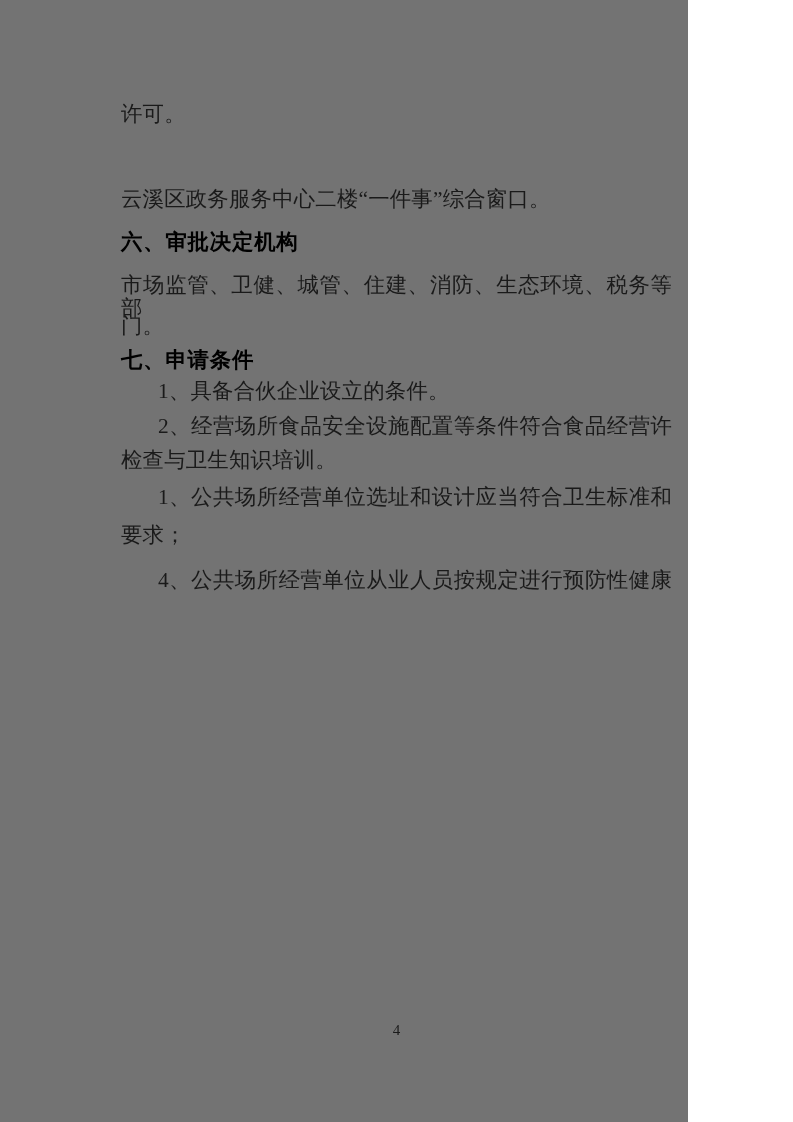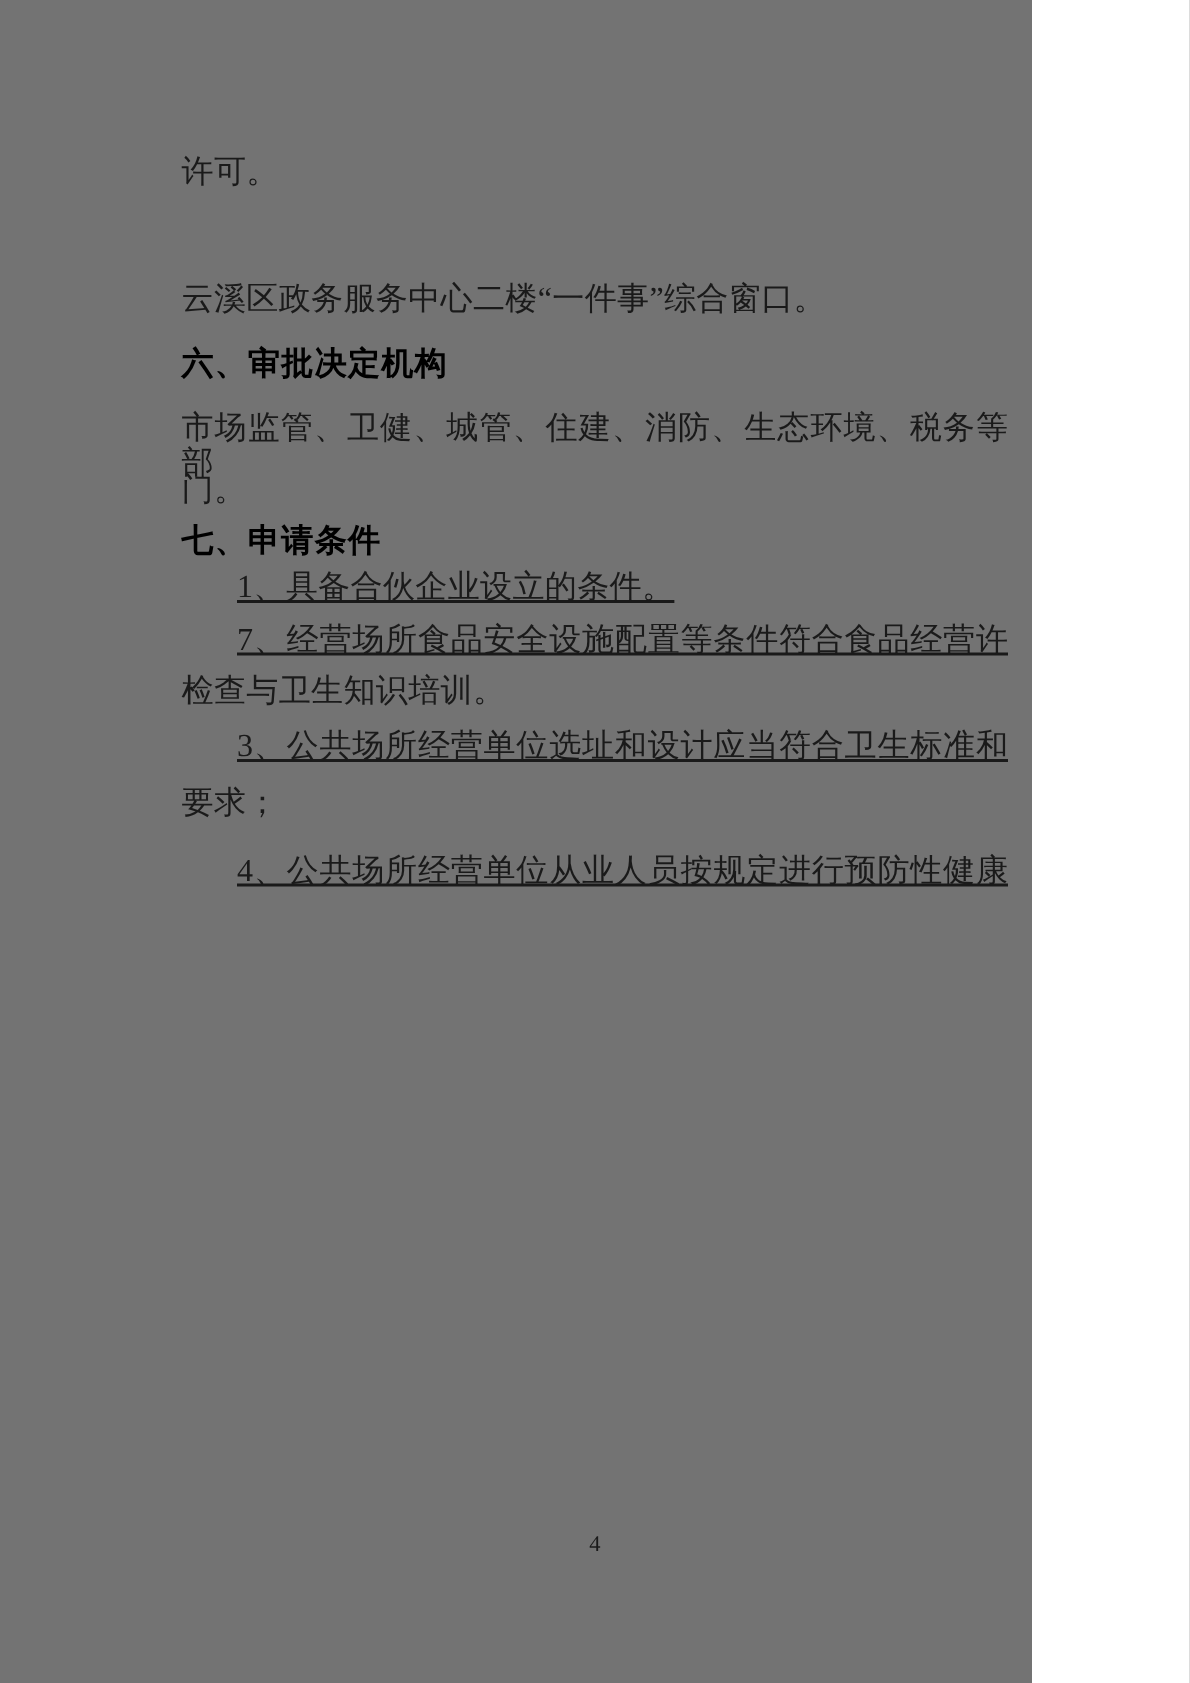--- a/index.html
+++ b/index.html
@@ -27,21 +27,20 @@
   }
   .jfull {
     white-space: normal;
     text-align: justify;
     text-align-last: justify;
     text-justify: inter-character;
     letter-spacing: 0;
   }
   .ind {
     text-indent: 37px;
-    text-decoration: underline;
   }
   .heading {
     font-family: "Liberation Sans", sans-serif;
     font-weight: 700;
     color: #000000;
     letter-spacing: 0.8px;
   }
   .pagenum {
     position: absolute;
     left: 0;
@@ -67,25 +66,25 @@
   <div class="line" style="top:188px">云溪区政务服务中心二楼“一件事”综合窗口。</div>
 
   <div class="line jfull" style="top:274px">市场监管、卫健、城管、住建、消防、生态环境、税务等部</div>
 
   <div class="line" style="top:315px">门。</div>
 
   <div class="line heading" style="top:349px">七、申请条件</div>
 
   <div class="line ind" style="top:380px">1、具备合伙企业设立的条件。</div>
 
-  <div class="line ind jfull" style="top:415px">7、经营场所食品安全设施配置等条件符合食品经营许</div>
+  <div class="line ind jfull" style="top:415px">2、经营场所食品安全设施配置等条件符合食品经营许</div>
 
   <div class="line" style="top:449px">检查与卫生知识培训。</div>
 
-  <div class="line ind jfull" style="top:486px">3、公共场所经营单位选址和设计应当符合卫生标准和</div>
+  <div class="line ind jfull" style="top:486px">1、公共场所经营单位选址和设计应当符合卫生标准和</div>
 
   <div class="line" style="top:524px">要求；</div>
 
   <div class="line ind jfull" style="top:569px">4、公共场所经营单位从业人员按规定进行预防性健康</div>
 
 
   <div class="pagenum">4</div>
 
 </div>
 

